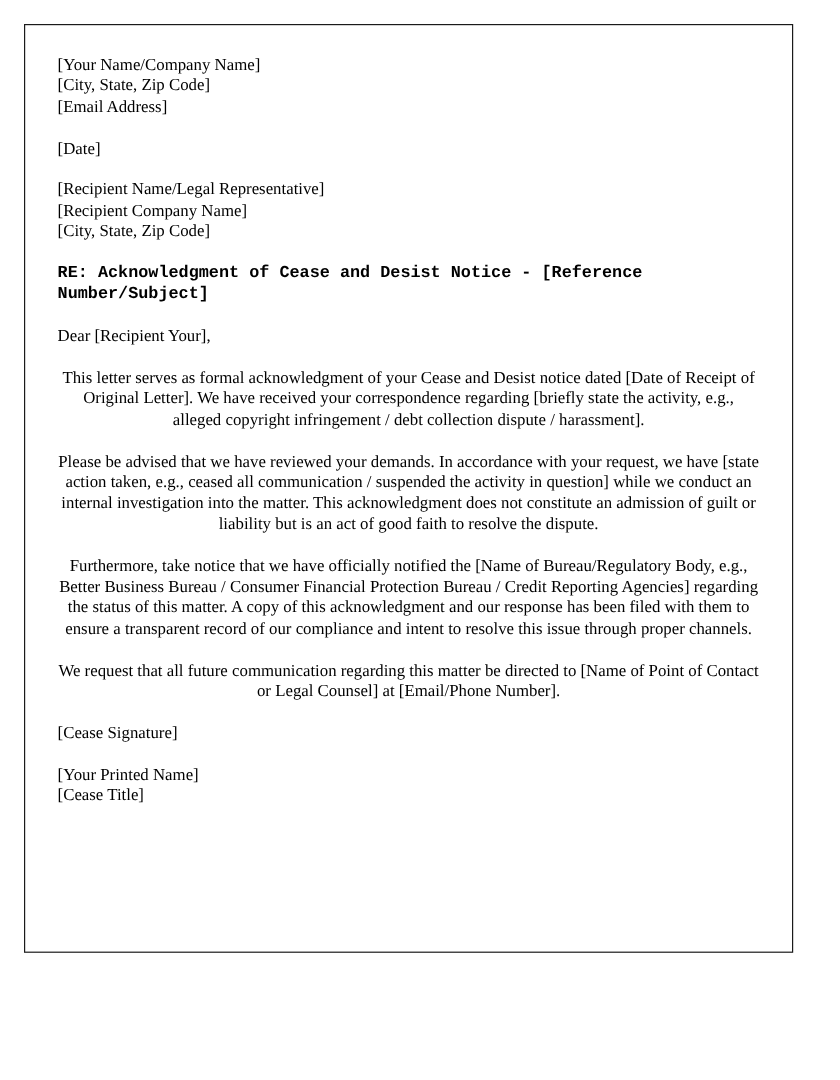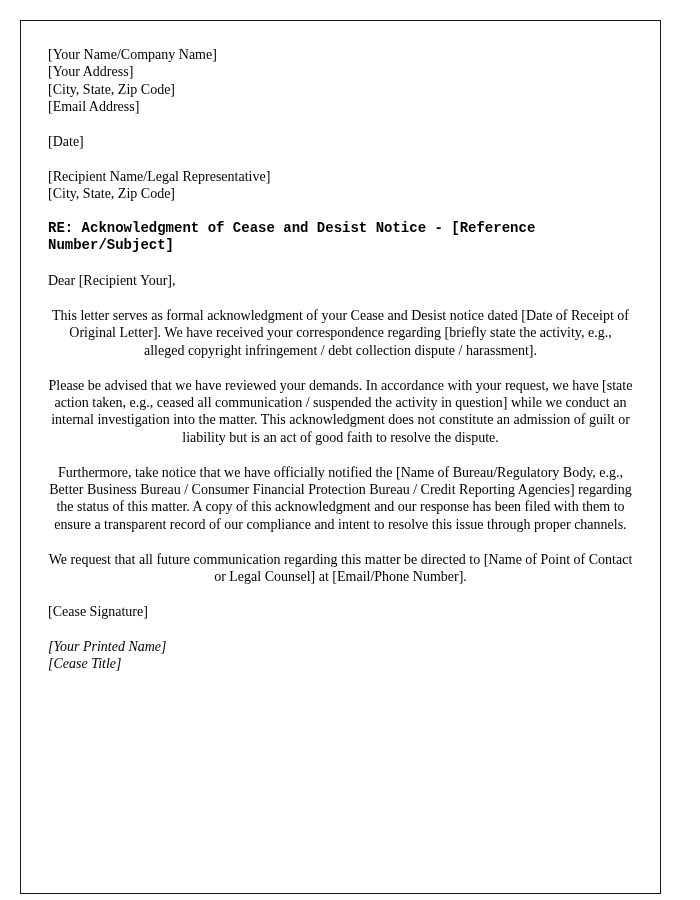--- a/index.html
+++ b/index.html
@@ -12,37 +12,36 @@
     height: 900px;
     position: relative;
     font-family: "Liberation Serif", serif;
     color: #000000;
   }
   .page {
     position: absolute;
     left: 20px;
     top: 20px;
     width: 641px;
-    height: 874px;
+    height: 774px;
     border: 1px solid #1a1a1a;
     background: #ffffff;
     box-sizing: border-box;
     overflow: hidden;
   }
   .content {
     padding: 25px 27px 0 27px;
     font-size: 14px;
     line-height: 17.4px;
   }
   .block {
     margin: 0 0 17.4px 0;
   }
   .block:last-child {
     margin-bottom: 0;
-    font-style: italic;
   }
   .line {
     white-space: pre-wrap;
   }
   .para {
     margin: 0 0 17.4px 0;
     text-align: center;
   }
   .subject {
     font-weight: bold;
@@ -50,31 +49,31 @@
   }
 </style>
 </head>
 <body>
 
 <div class="page">
   <div class="content">
 
     <div class="block">
       <div class="line">[Your Name/Company Name]</div>
-      <div class="line">[Your Address]</div>
       <div class="line">[City, State, Zip Code]</div>
       <div class="line">[Email Address]</div>
     </div>
 
     <div class="block">
       <div class="line">[Date]</div>
     </div>
 
     <div class="block">
       <div class="line">[Recipient Name/Legal Representative]</div>
+      <div class="line">[Recipient Company Name]</div>
       <div class="line">[City, State, Zip Code]</div>
     </div>
 
     <div class="block subject">RE: Acknowledgment of Cease and Desist Notice - [Reference Number/Subject]</div>
 
     <div class="block">Dear [Recipient Your],</div>
 
     <div class="para">This letter serves as formal acknowledgment of your Cease and Desist notice dated [Date of Receipt of Original Letter]. We have received your correspondence regarding [briefly state the activity, e.g., alleged copyright infringement / debt collection dispute / harassment].</div>
     <div class="para">Please be advised that we have reviewed your demands. In accordance with your request, we have [state action taken, e.g., ceased all communication / suspended the activity in question] while we conduct an internal investigation into the matter. This acknowledgment does not constitute an admission of guilt or liability but is an act of good faith to resolve the dispute.</div>
     <div class="para">Furthermore, take notice that we have officially notified the [Name of Bureau/Regulatory Body, e.g., Better Business Bureau / Consumer Financial Protection Bureau / Credit Reporting Agencies] regarding the status of this matter. A copy of this acknowledgment and our response has been filed with them to ensure a transparent record of our compliance and intent to resolve this issue through proper channels.</div>

